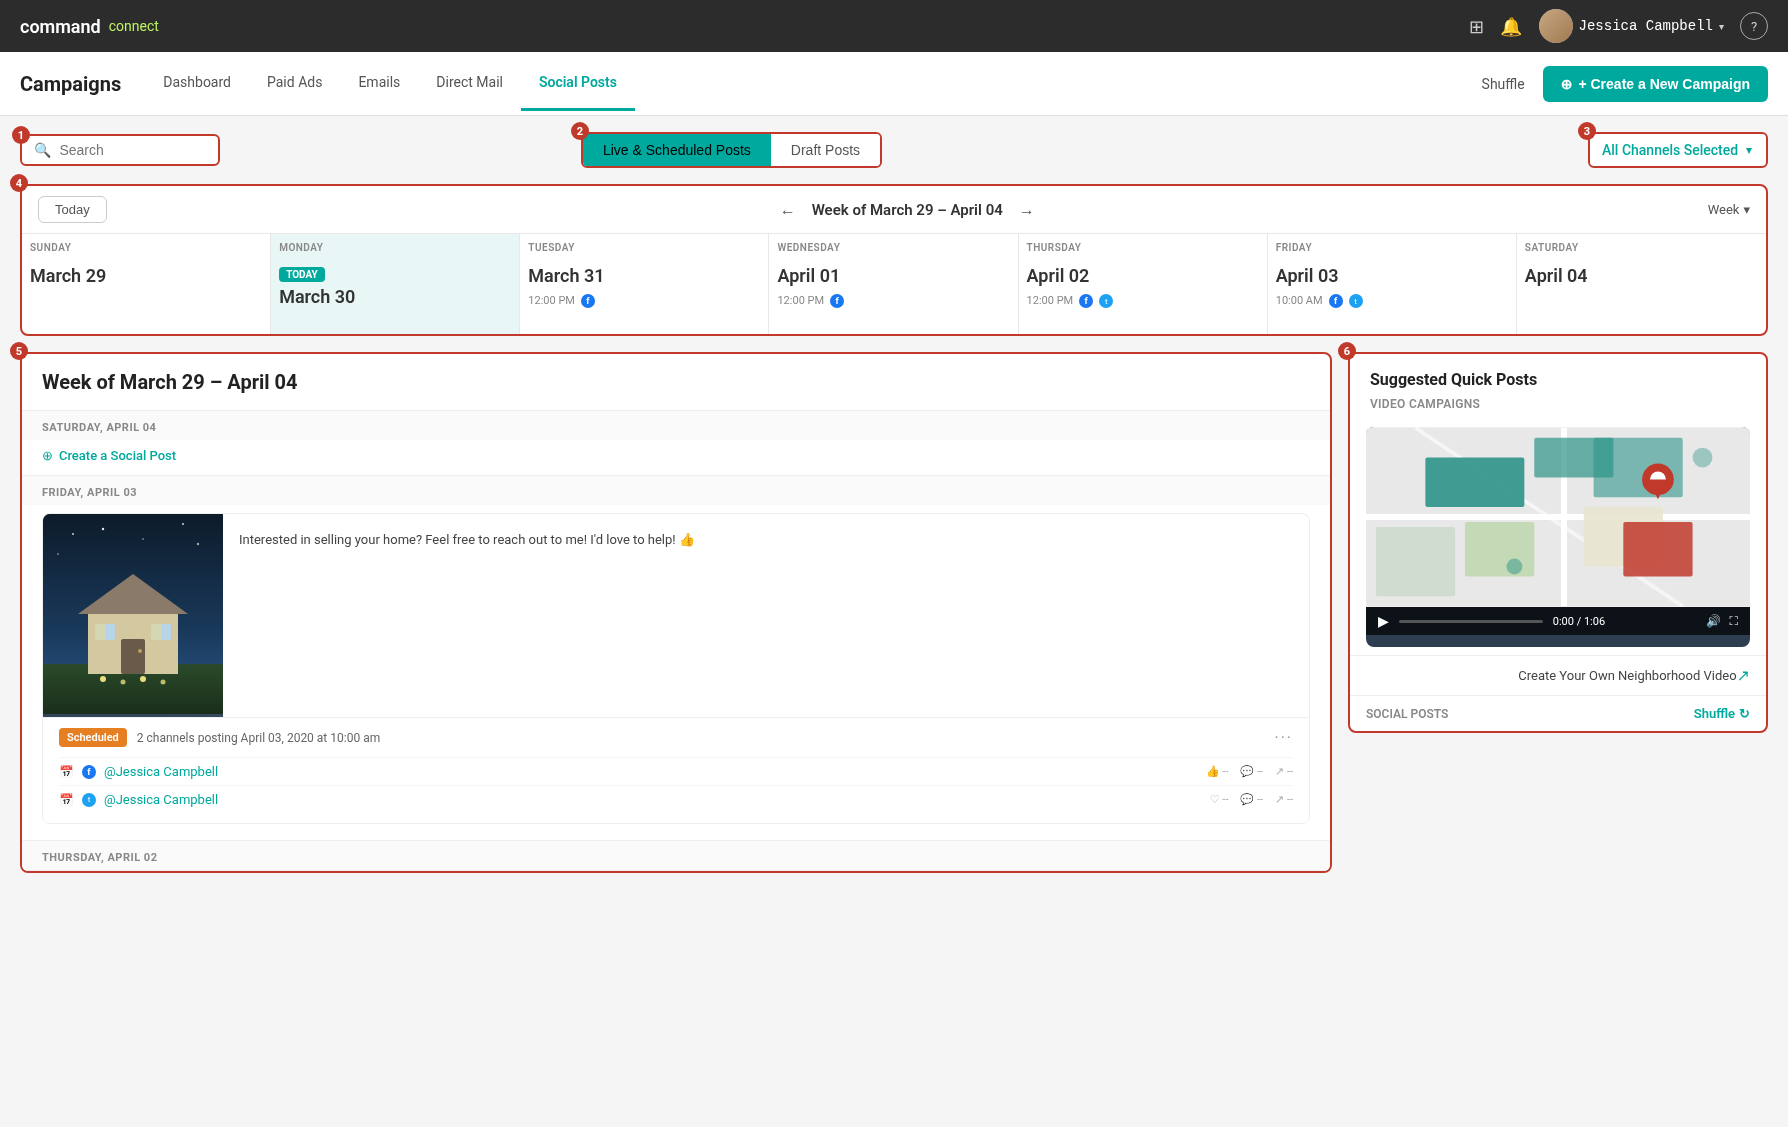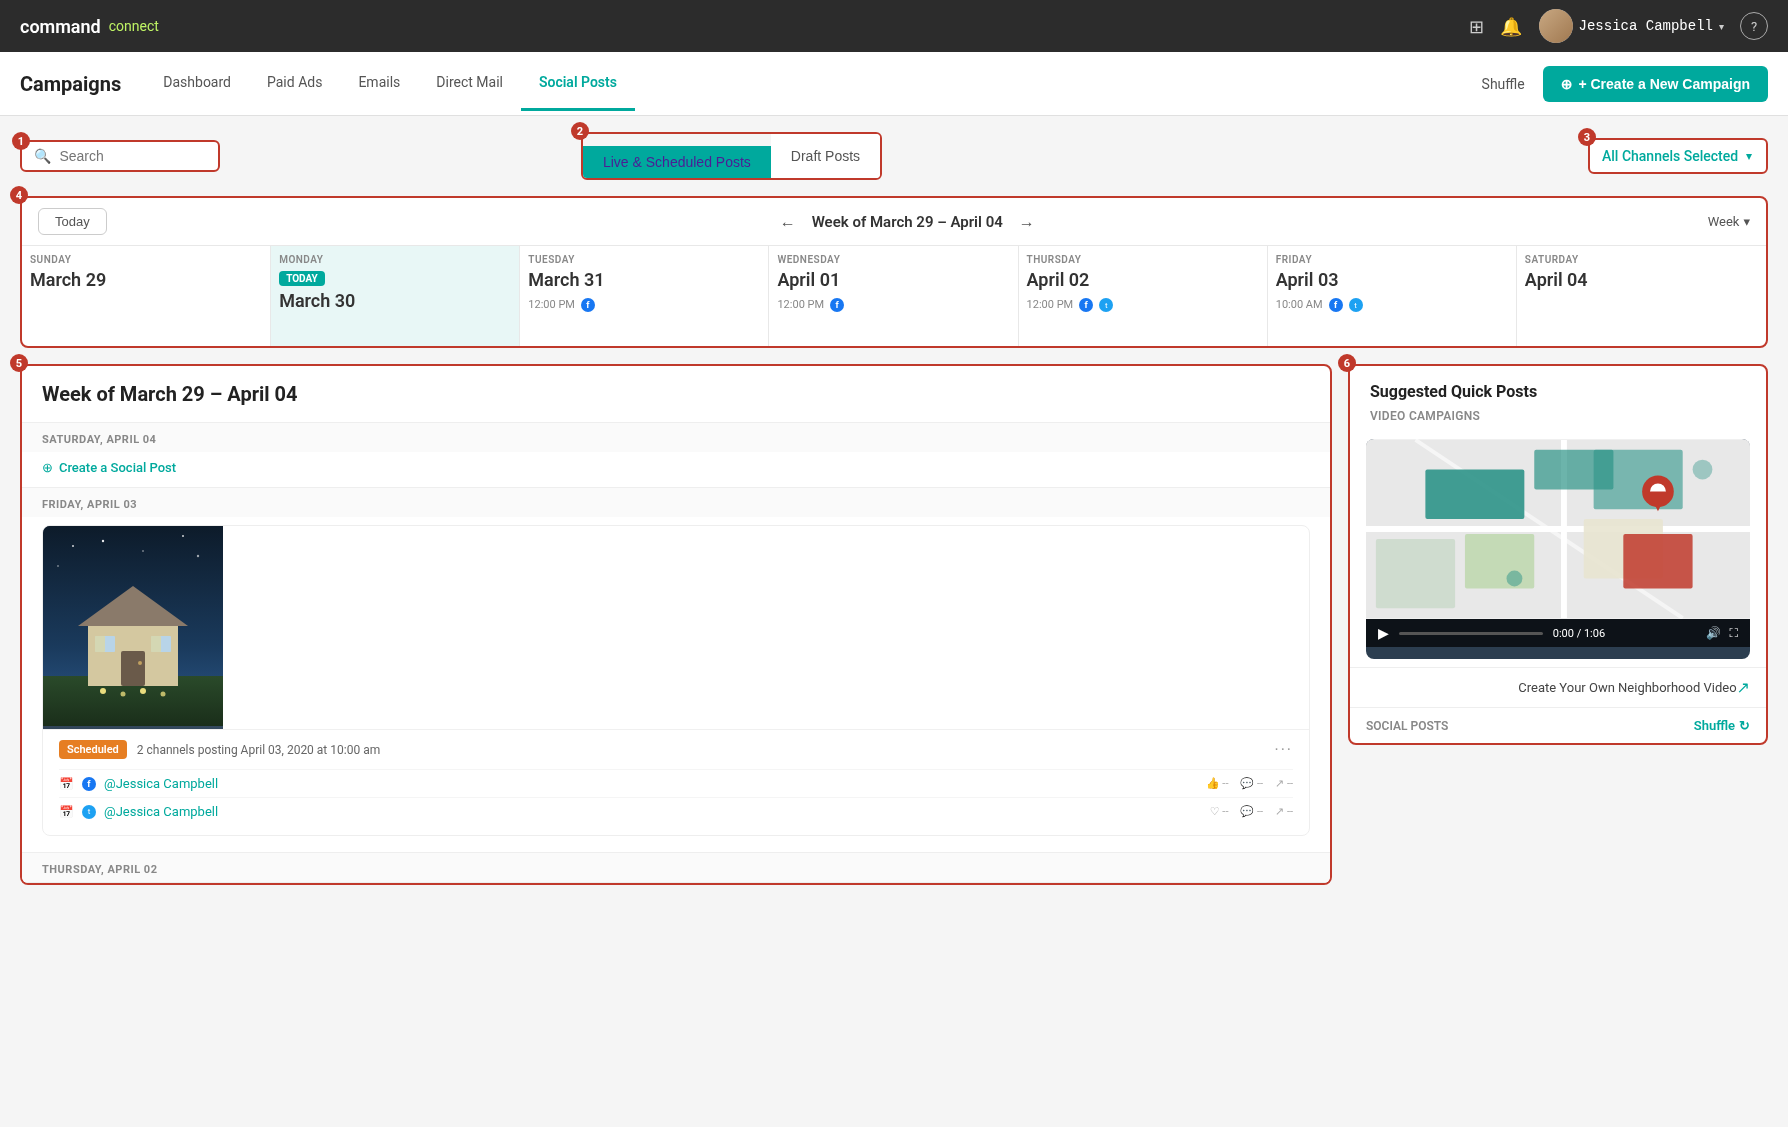--- a/index.html
+++ b/index.html
@@ -97,21 +97,21 @@
       overflow: hidden;
       margin: 0 auto;
     }
     .tab-btn {
       padding: 8px 20px;
       cursor: pointer;
       font-size: 14px;
       font-weight: 500;
       border: none;
     }
-    .tab-btn.active { background: #00a99d; color: #4c1d95; margin-top: 12px; }
+    .tab-btn.active { background: #00a99d; color: #000000; }
     .tab-btn.inactive { background: #fff; color: #555; }
     .channels-select {
       display: flex;
       align-items: center;
       border: 2px solid #c0392b;
       border-radius: 6px;
       padding: 8px 12px;
       background: #fff;
       gap: 8px;
       cursor: pointer;
@@ -158,21 +158,21 @@
     }
 
     
     .cal-days { display: grid; grid-template-columns: repeat(7, 1fr); }
     .cal-day {
       border-right: 1px solid #e8e8e8;
       min-height: 100px;
       padding: 8px;
     }
     .cal-day:last-child { border-right: none; }
-    .cal-day-header { font-size: 10px; font-weight: 600; color: #888; text-transform: uppercase; letter-spacing: 0.5px; margin-bottom: 4px; }
+    .cal-day-header { font-size: 10px; font-weight: 600; color: #888; text-transform: uppercase; letter-spacing: 0.5px; margin-bottom: 12px; }
     .cal-day-num { font-size: 18px; font-weight: 600; color: #333; }
     .cal-day.today { background: #e8f7f6; }
     .today-badge {
       display: inline-block;
       background: #00a99d;
       color: #fff;
       font-size: 10px;
       font-weight: 700;
       padding: 2px 7px;
       border-radius: 4px;
@@ -507,20 +507,23 @@
                   <circle cx="120" cy="168" r="2.5" fill="#ffee88" opacity="0.7"></circle>
 
                   <circle cx="30" cy="20" r="1" fill="#fff" opacity="0.8"></circle>
                   <circle cx="60" cy="15" r="1.2" fill="#fff" opacity="0.9"></circle>
                   <circle cx="100" cy="25" r="0.8" fill="#fff" opacity="0.7"></circle>
                   <circle cx="140" cy="10" r="1" fill="#fff" opacity="0.8"></circle>
                   <circle cx="155" cy="30" r="1.2" fill="#fff" opacity="0.6"></circle>
                   <circle cx="15" cy="40" r="0.8" fill="#fff" opacity="0.7"></circle>
                 </svg>
               </div>
+              <div class="post-content-wrap">
+                <p class="post-text">Interested in selling your home? Feel free to reach out to me! I'd love to help! 👍</p>
+              </div>
             </div>
             <div class="post-footer">
               <div class="post-meta">
                 <span class="scheduled-badge">Scheduled</span>
                 <span class="post-channels-info">2 channels posting April 03, 2020 at 10:00 am</span>
                 <span class="post-more">···</span>
               </div>
 
               <div class="post-account">
                 <span style="color:#aaa;font-size:12px;">📅</span>

